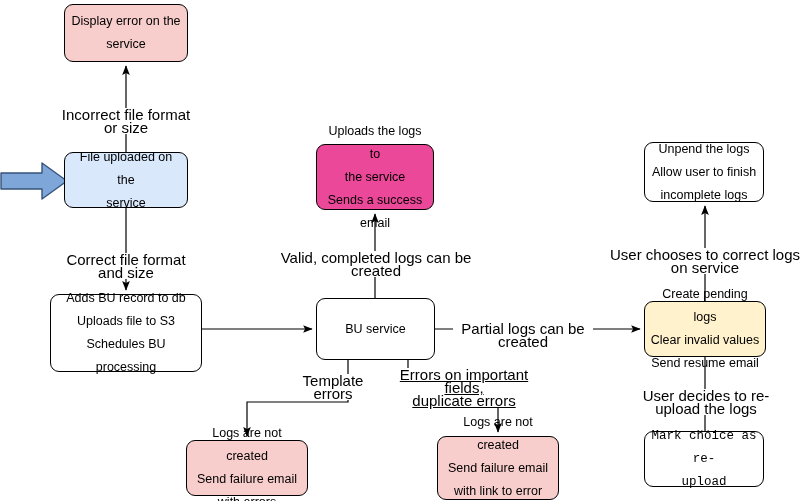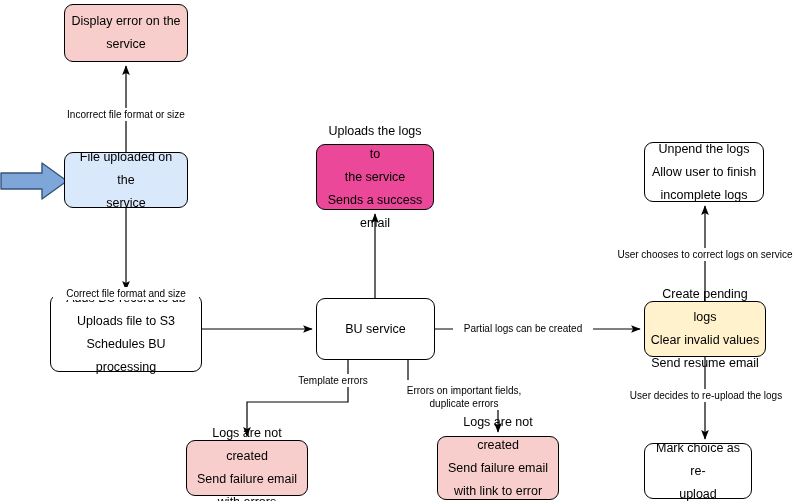--- a/index.html
+++ b/index.html
@@ -34,21 +34,21 @@
     text-align: center;
     font-size: 12.5px;
     line-height: 23px;
     color: #000000;
     white-space: pre-line;
     padding: 2px 5px;
     background: #ffffff;
   }
   .edge-label {
     position: absolute;
-    font-size: 10px;
+    font-size: 15px;
     line-height: 13px;
     color: #000000;
     text-align: center;
     background: #ffffff;
     white-space: pre-line;
     padding: 0 2px;
     box-sizing: border-box;
   }
   .big-arrow {
     position: absolute;
@@ -135,32 +135,33 @@
 summary</div>
 
   <div class="node" style="left:644px; top:142px; width:120px; height:60px; background:#ffffff;">Unpend the logs
 Allow user to finish
 incomplete logs</div>
 
   <div class="node" style="left:644px; top:301px; width:122px; height:56px; background:#fff2cc;">Create pending logs
 Clear invalid values
 Send resume email</div>
 
-  <div class="node" style="left:644px; top:443px; width:108px; height:56px; background:#ffffff;">Mark choice as re-
+  <div class="node" style="left:644px; top:431px; width:120px; height:56px; background:#ffffff;font-family:Liberation Mono, monospace;">Mark choice as re-
 upload</div>
 
   <div class="edge-label" style="left:53px; top:108px; width:146px;">Incorrect file format or size</div>
 
-  <div class="edge-label" style="left:53px; top:253px; width:146px;margin-top:34px;">Correct file format and size</div>
+  <div class="edge-label" style="left:53px; top:253px; width:146px;">Correct file format and size</div>
 
+  <div class="edge-label" style="left:278px; top:251px; width:196px;">Valid, completed logs can be created</div>
 
   <div class="edge-label" style="left:453px; top:322px; width:140px;">Partial logs can be created</div>
 
   <div class="edge-label" style="left:291px; top:374px; width:84px;">Template errors</div>
 
-  <div class="edge-label" style="left:393px; top:384px; width:142px;">Errors on important fields,
+  <div class="edge-label" style="left:393px; top:368px; width:142px;text-decoration:underline;">Errors on important fields,
 duplicate errors</div>
 
   <div class="edge-label" style="left:607px; top:248px; width:196px;">User chooses to correct logs on service</div>
 
   <div class="edge-label" style="left:623px; top:389px; width:166px;">User decides to re-upload the logs</div>
 
 </div>
 
 </body></html>

